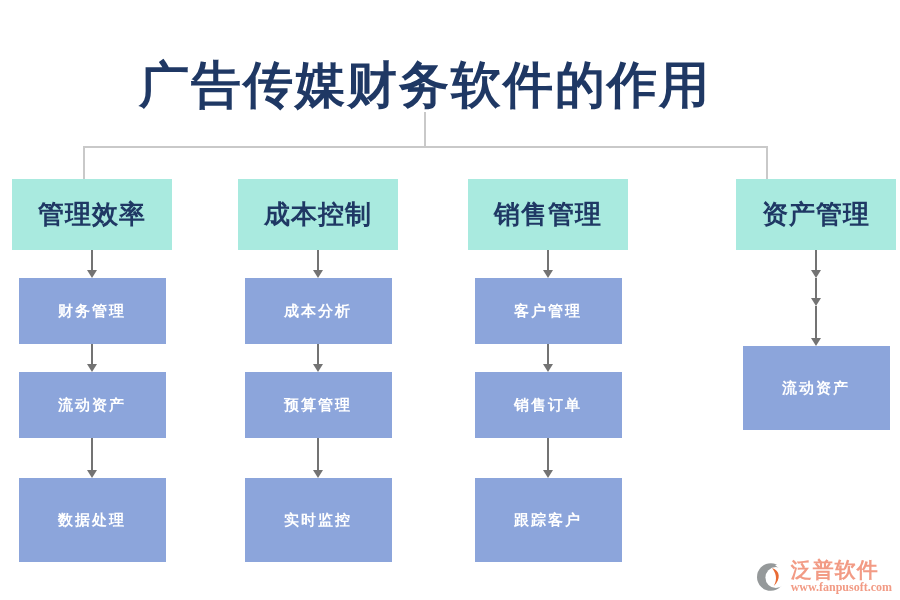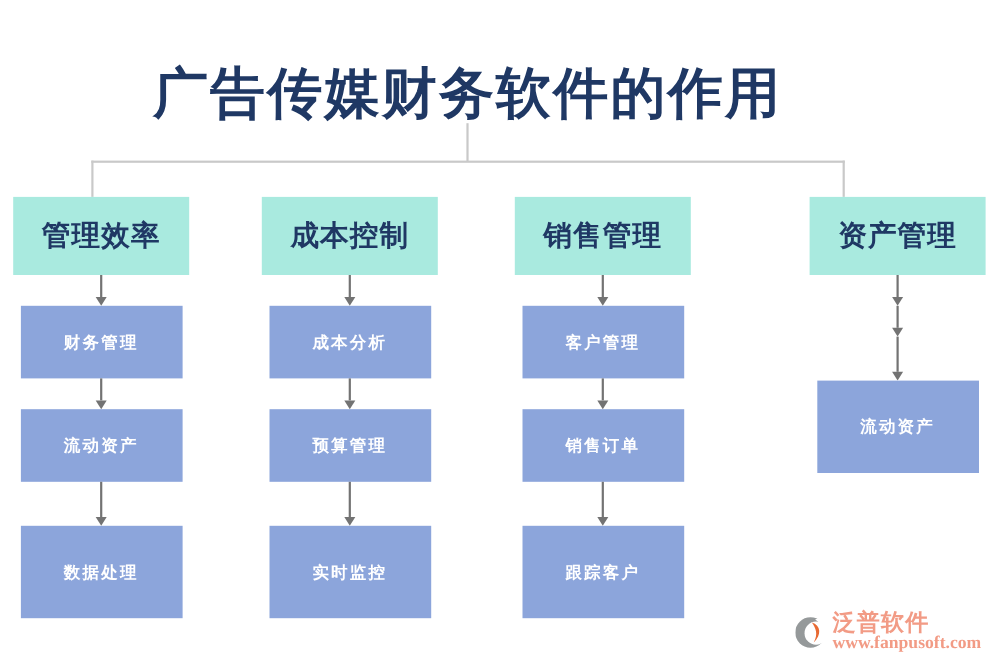--- a/index.html
+++ b/index.html
@@ -46,21 +46,21 @@
   .arrow .head{
     width:0;height:0;border-left:5px solid transparent;
     border-right:5px solid transparent;border-top:8px solid var(--arrow);
   }
 
   .brand{
     position:absolute;right:8px;bottom:6px;display:flex;align-items:center;gap:4px;
   }
   .brand-text{display:flex;flex-direction:column;align-items:flex-start;line-height:1.05;}
   .brand-name{font-size:21px;font-weight:bold;letter-spacing:1px;color:var(--brand);}
-  .brand-url{font-size:16px;font-weight:bold;color:var(--brand);font-family:"Liberation Serif",serif;}
+  .brand-url{font-size:12px;font-weight:bold;color:var(--brand);font-family:"Liberation Serif",serif;}
   .brand-icon{width:30px;height:30px;}
 </style>
 </head>
 <body>
 
 <div class="canvas">
 
   <div class="title">广告传媒财务软件的作用</div>
 
   <div class="connector stem"></div>

